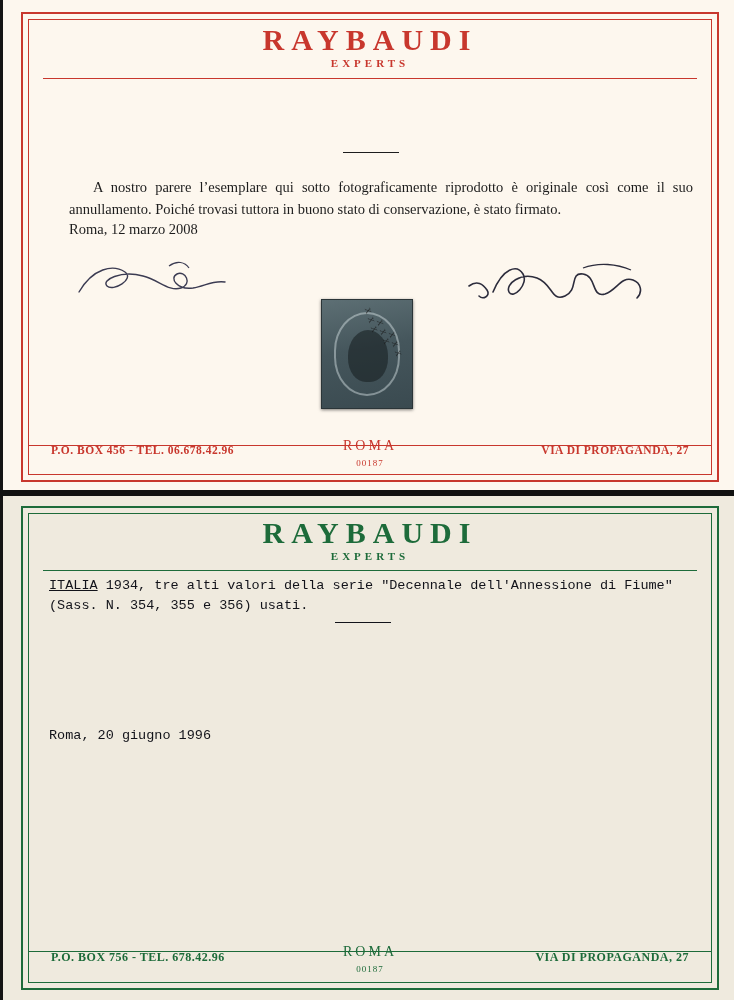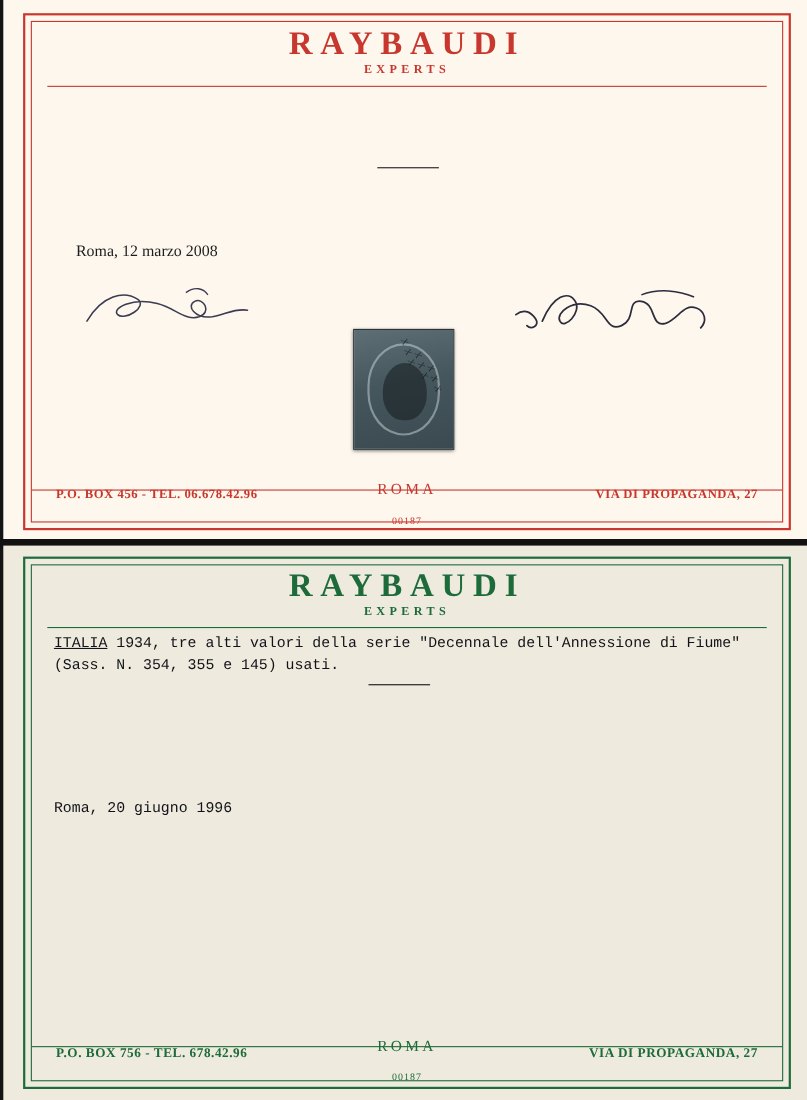--- a/index.html
+++ b/index.html
@@ -27,21 +27,21 @@
   .cert-top .para1{left:66px;right:52px;top:88px;}
   .cert-top .sep{position:absolute;left:340px;top:152px;width:56px;height:1px;background:#1d1d1d;}
   .cert-top .para2{left:66px;right:44px;top:176px;text-indent:24px;}
   .cert-top .dateline{position:absolute;left:66px;top:221px;font-size:14.5px;color:#1d1d1d;}
 
   .footer{position:absolute;left:30px;right:30px;bottom:0;height:40px;}
   .foot-left{position:absolute;left:18px;top:6px;font-size:11.5px;font-weight:bold;letter-spacing:.5px;}
   .foot-right{position:absolute;right:18px;top:6px;font-size:11.5px;font-weight:bold;letter-spacing:.5px;}
   .foot-mid{position:absolute;left:0;right:0;text-align:center;}
   .foot-city{font-size:14px;font-weight:normal;letter-spacing:3px;display:block;}
-  .foot-cap{font-size:9px;letter-spacing:1px;display:block;margin-top:14px;}
+  .foot-cap{font-size:9px;letter-spacing:1px;display:block;margin-top:4px;}
   .cert-top .footer{bottom:14px;}
   .cert-top .footer *{color:#c8372d;}
   .cert-top .foot-rule{position:absolute;left:26px;right:26px;bottom:46px;height:1px;background:#c8372d;}
 
   
   .sig{position:absolute;pointer-events:none;}
   .sig svg{display:block;overflow:visible;}
 
   
   .stamp{position:absolute;box-sizing:border-box;}
@@ -89,20 +89,21 @@
     <div class="frame-outer"></div>
     <div class="frame-inner"></div>
 
     <div class="rb-title">RAYBAUDI</div>
     <div class="rb-sub">EXPERTS</div>
     <div class="top-rule rule-under-title"></div>
 
 
     <div class="sep"></div>
 
+    <div class="body-text para2">A nostro parere l’esemplare qui sotto fotograficamente riprodotto è originale così come il suo annullamento. Poiché trovasi tuttora in buono stato di conservazione, è stato firmato.</div>
     <div class="dateline">Roma, 12 marzo 2008</div>
 
     <div class="sig" style="left:70px;top:258px;">
       <svg width="160" height="48" viewBox="0 0 160 48">
         <path d="M6 34 C20 10, 40 6, 52 14 C62 21, 40 34, 34 28 C28 22, 48 12, 70 18 C86 22, 96 34, 108 30
                  C120 26, 112 12, 104 16 C96 20, 104 32, 120 30 C132 28, 140 22, 152 24" fill="none" stroke="#3b3b52" stroke-width="1.4" stroke-linecap="round"></path>
         <path d="M96 8 C104 2, 112 4, 116 10" fill="none" stroke="#3b3b52" stroke-width="1.2"></path>
       </svg>
     </div>
 
@@ -139,21 +140,21 @@
 
   <div class="cert cert-bot">
     <div class="frame-outer"></div>
     <div class="frame-inner"></div>
 
     <div class="rb-title">RAYBAUDI</div>
     <div class="rb-sub">EXPERTS</div>
     <div class="rule-under-title"></div>
 
     <div class="para1 mono">
-      <span class="ital">ITALIA</span><span> 1934, tre alti valori della serie "Decennale dell'Annessione di Fiume" (Sass. N. 354, 355 e 145) usati.</span>
+      <span class="ital">ITALIA</span><span> 1934, tre alti valori della serie "Decennale dell'Annessione di Fiume" (Sass. N. 354, 355 e 356) usati.</span>
     </div>
 
     <div class="sep"></div>
 
     <div class="dateline mono">Roma, 20 giugno 1996</div>
 
     <div class="foot-rule"></div>
     <div class="footer">
       <div class="foot-left">P.O. BOX 756 - TEL. 678.42.96</div>
       <div class="foot-mid">

